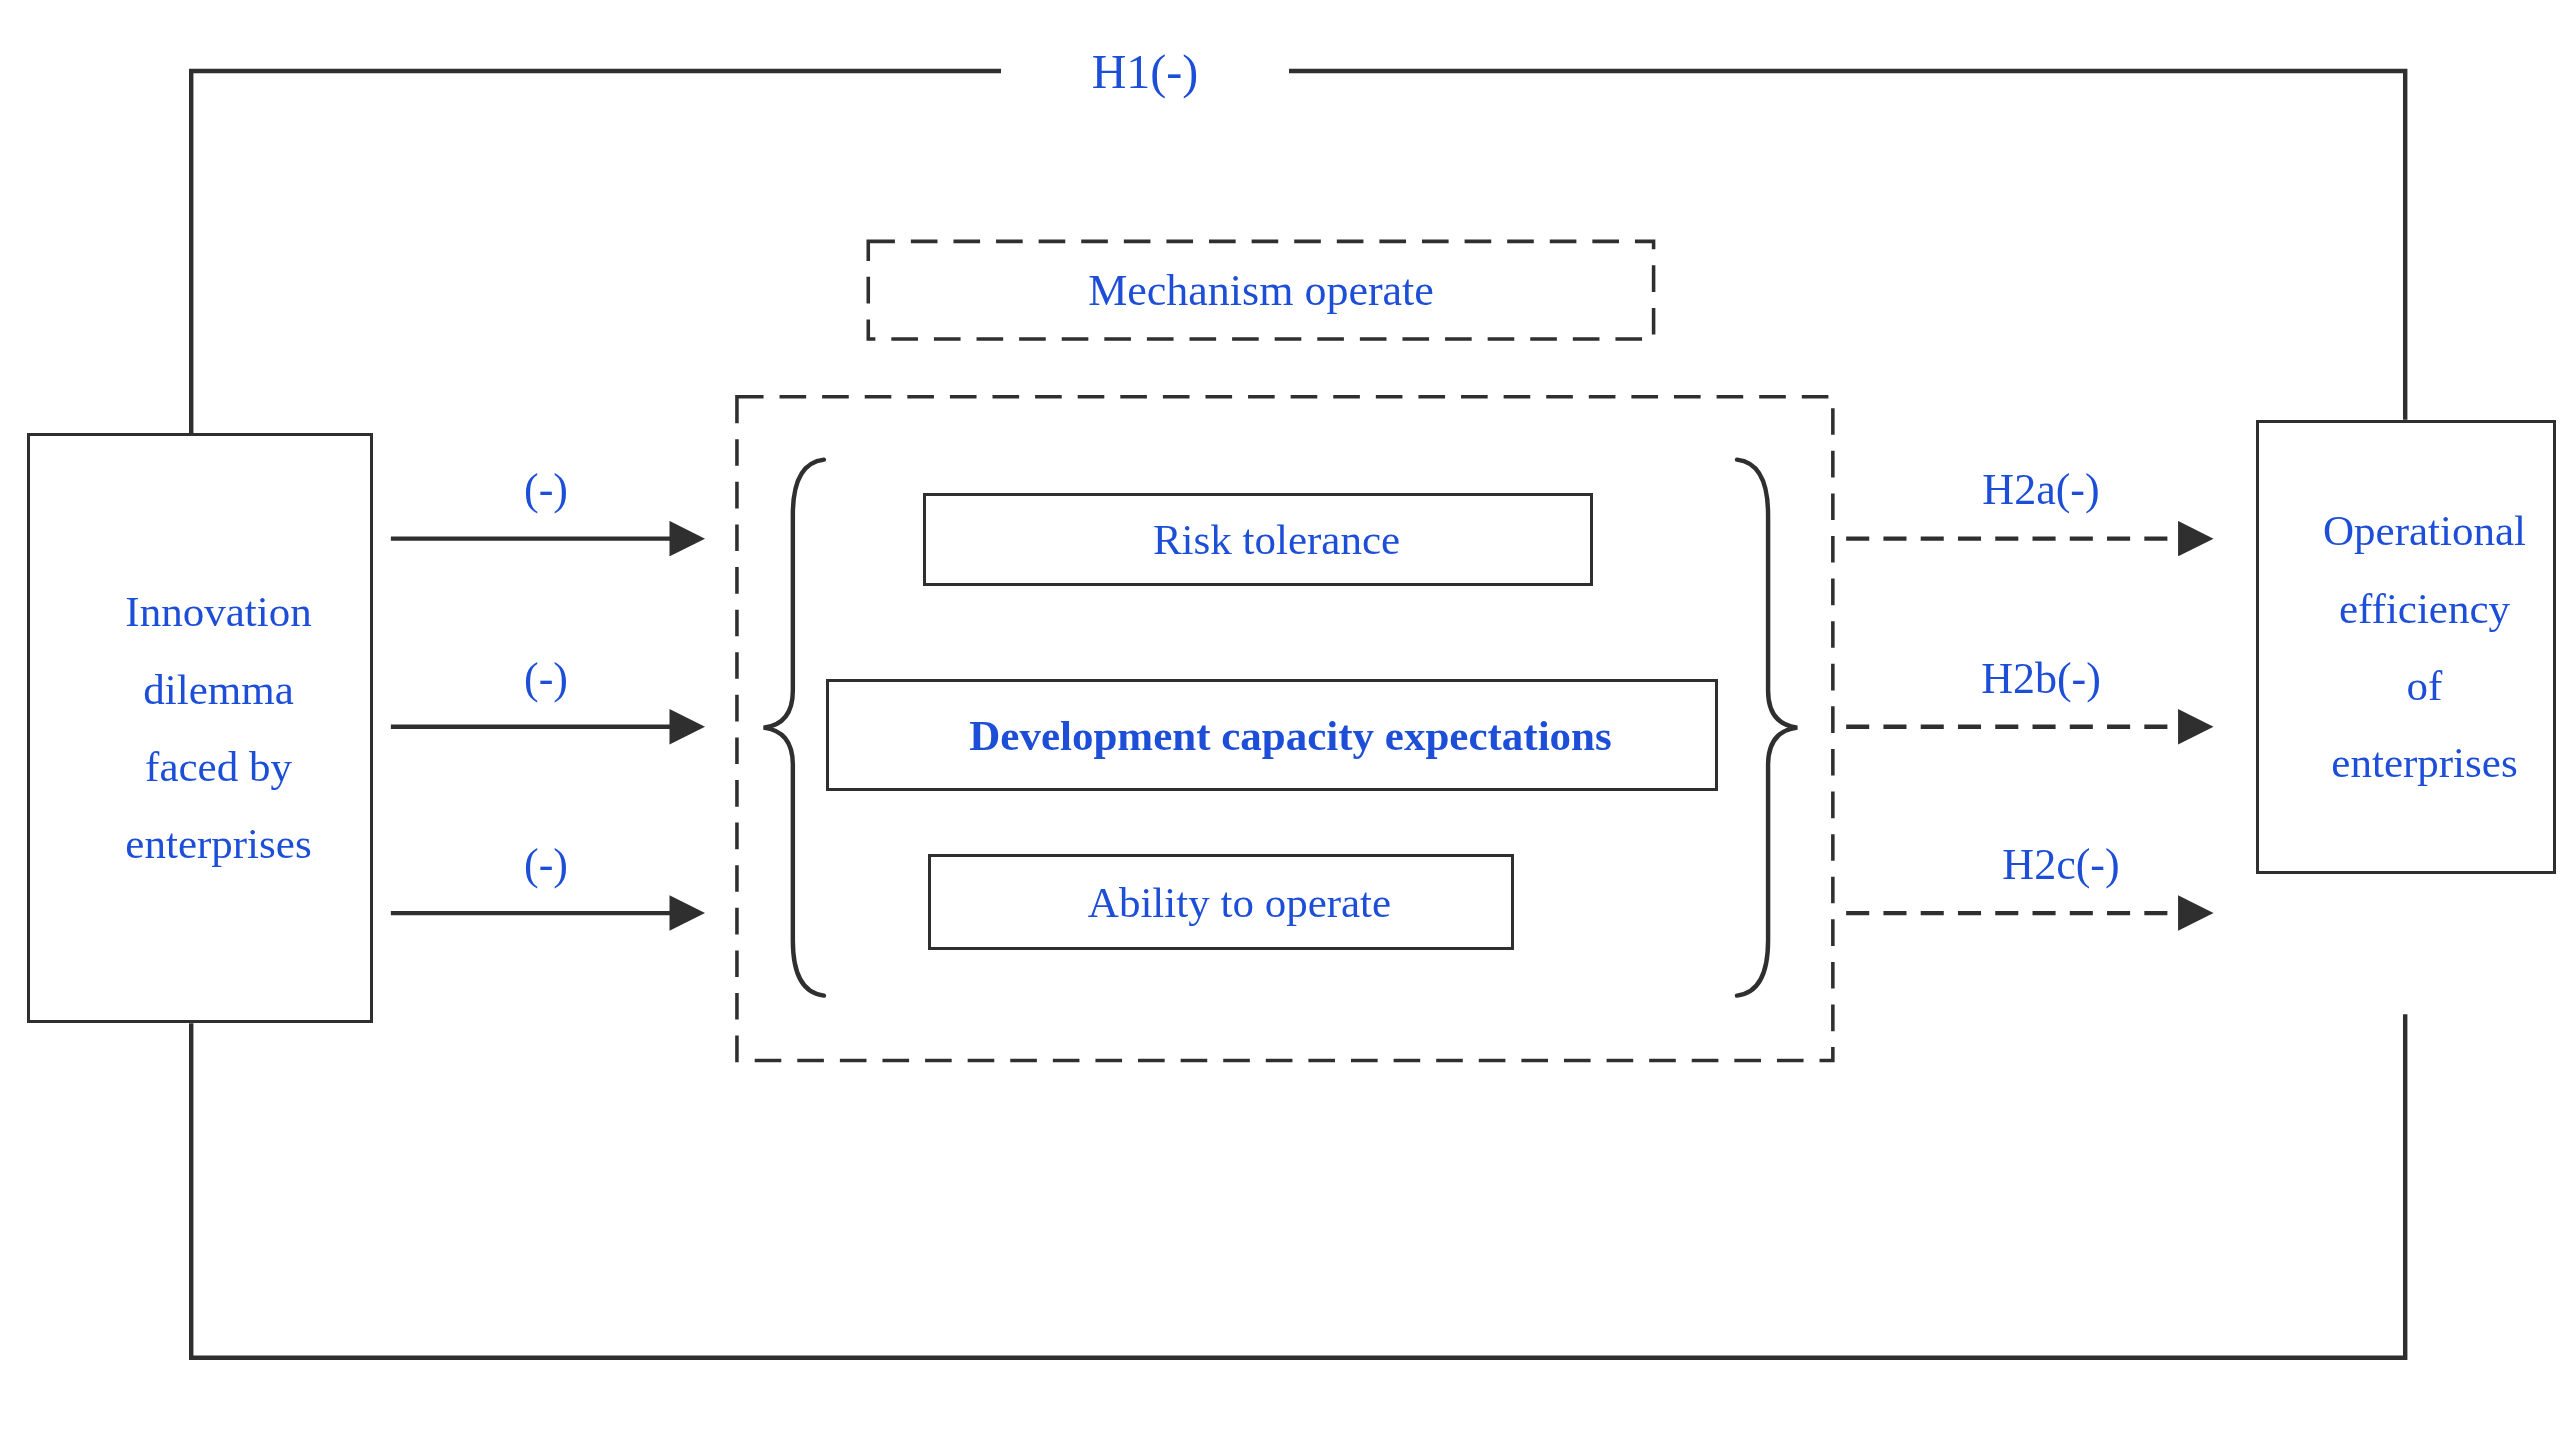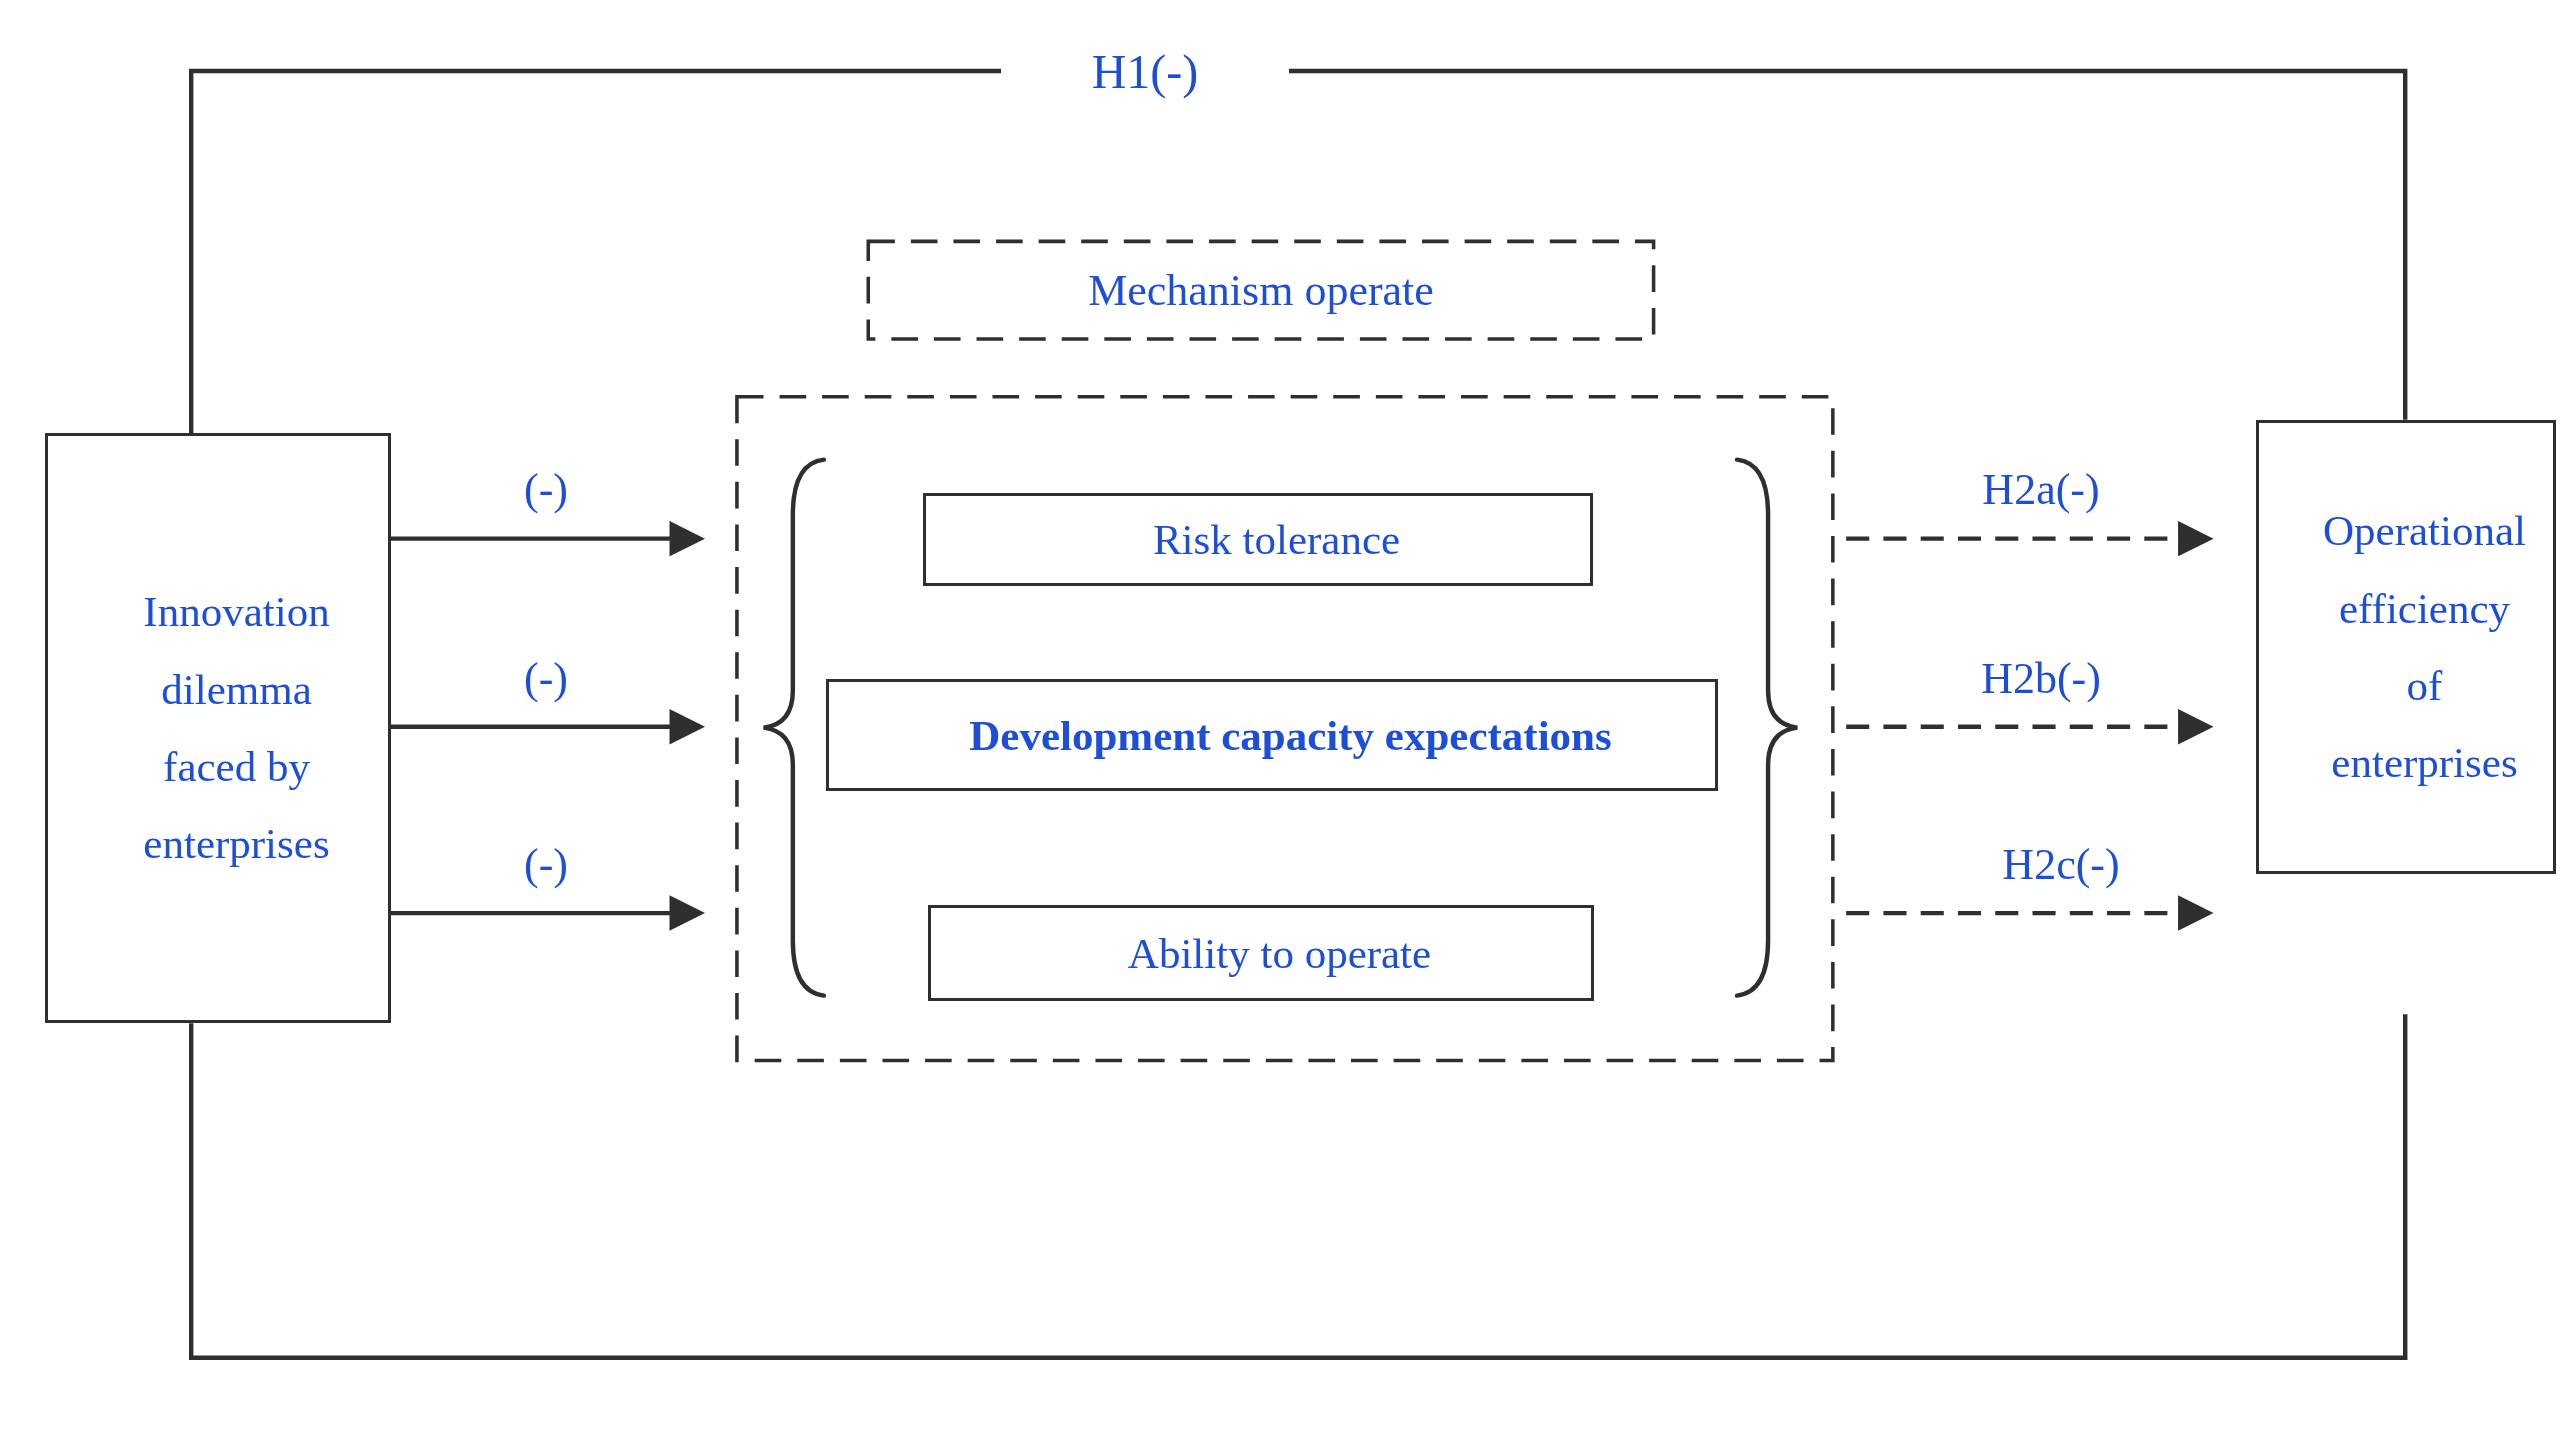--- a/index.html
+++ b/index.html
@@ -87,21 +87,21 @@
     <line x1="2080" y1="607" x2="2488" y2="607" stroke="#2f2f2f" stroke-width="5" stroke-dasharray="26 16" marker-end="url(#arrow)"></line>
     <line x1="2080" y1="819" x2="2488" y2="819" stroke="#2f2f2f" stroke-width="5" stroke-dasharray="26 16" marker-end="url(#arrow)"></line>
     <line x1="2080" y1="1029" x2="2488" y2="1029" stroke="#2f2f2f" stroke-width="5" stroke-dasharray="26 16" marker-end="url(#arrow)"></line>
 
     <path d="M 928 518 Q 893 522 893 580 L 893 778 Q 893 816 860 820 Q 893 824 893 862 L 893 1060 Q 893 1118 928 1122" fill="none" stroke="#2f2f2f" stroke-width="5" stroke-linecap="round"></path>
     <path d="M 1957 518 Q 1992 522 1992 580 L 1992 778 Q 1992 816 2025 820 Q 1992 824 1992 862 L 1992 1060 Q 1992 1118 1957 1122" fill="none" stroke="#2f2f2f" stroke-width="5" stroke-linecap="round"></path>
   </svg>
 
   <div class="plain-label h1-label" style="left:1001px; top:34px; width:288px; height:75px;">H1(-)</div>
 
-  <div class="node-box" style="left:45px; top:433px; width:346px; height:590px;">
+  <div class="node-box" style="left:27px; top:433px; width:346px; height:590px;">
     <span class="endpoint-text">Innovation
 dilemma
 faced by
 enterprises</span>
   </div>
 
   <div class="node-box" style="left:2256px; top:420px; width:300px; height:454px;">
     <span class="endpoint-text">Operational
 efficiency
 of
@@ -109,21 +109,21 @@
   </div>
 
   <div class="plain-label mech-label" style="left:868px; top:241px; width:786px; height:98px;">Mechanism operate</div>
 
   <div class="node-box" style="left:923px; top:493px; width:670px; height:93px;">
     <span class="mediator-text">Risk tolerance</span>
   </div>
   <div class="node-box" style="left:826px; top:679px; width:892px; height:112px;font-weight:bold;">
     <span class="mediator-text">Development capacity expectations</span>
   </div>
-  <div class="node-box" style="left:928px; top:905px; width:666px; height:96px;">
+  <div class="node-box" style="left:928px; top:854px; width:586px; height:96px;">
     <span class="mediator-text">Ability to operate</span>
   </div>
 
   <div class="plain-label" style="left:475px; top:463px; width:142px; height:53px;">(-)</div>
   <div class="plain-label" style="left:475px; top:652px; width:142px; height:53px;">(-)</div>
   <div class="plain-label" style="left:475px; top:838px; width:142px; height:53px;">(-)</div>
 
   <div class="plain-label" style="left:1908px; top:463px; width:266px; height:53px;">H2a(-)</div>
   <div class="plain-label" style="left:1908px; top:652px; width:266px; height:53px;">H2b(-)</div>
   <div class="plain-label" style="left:1928px; top:838px; width:266px; height:53px;">H2c(-)</div>

